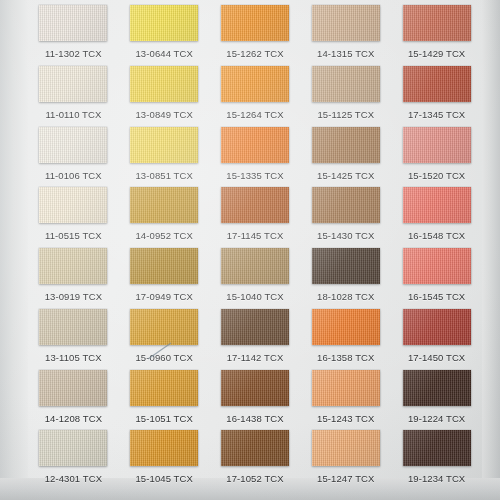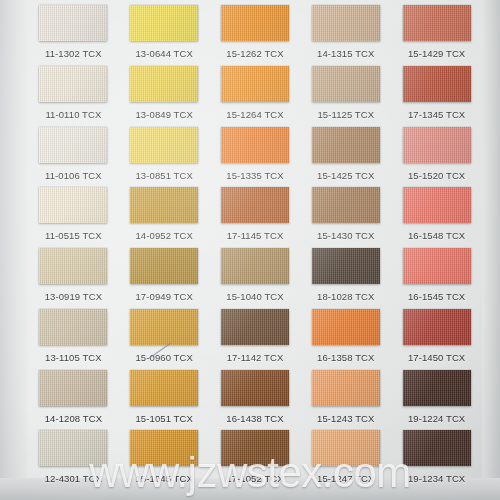--- a/index.html
+++ b/index.html
@@ -308,15 +308,14 @@
       <div class="cell">
         <div class="swatch" style="background-color: rgb(59, 34, 25);"></div>
         <div class="code">19-1234 TCX</div>
       </div>
     </div>
 
   <svg class="pen-mark" viewBox="0 0 26 18" xmlns="http://www.w3.org/2000/svg">
     <path d="M1 17 L24 1" stroke="#6d7f8c" stroke-width="1.1" fill="none" opacity="0.75"></path>
   </svg>
 
-  <div id="watermark">www.jzwstex.com</div>
 
 </div>
 
 </body></html>

